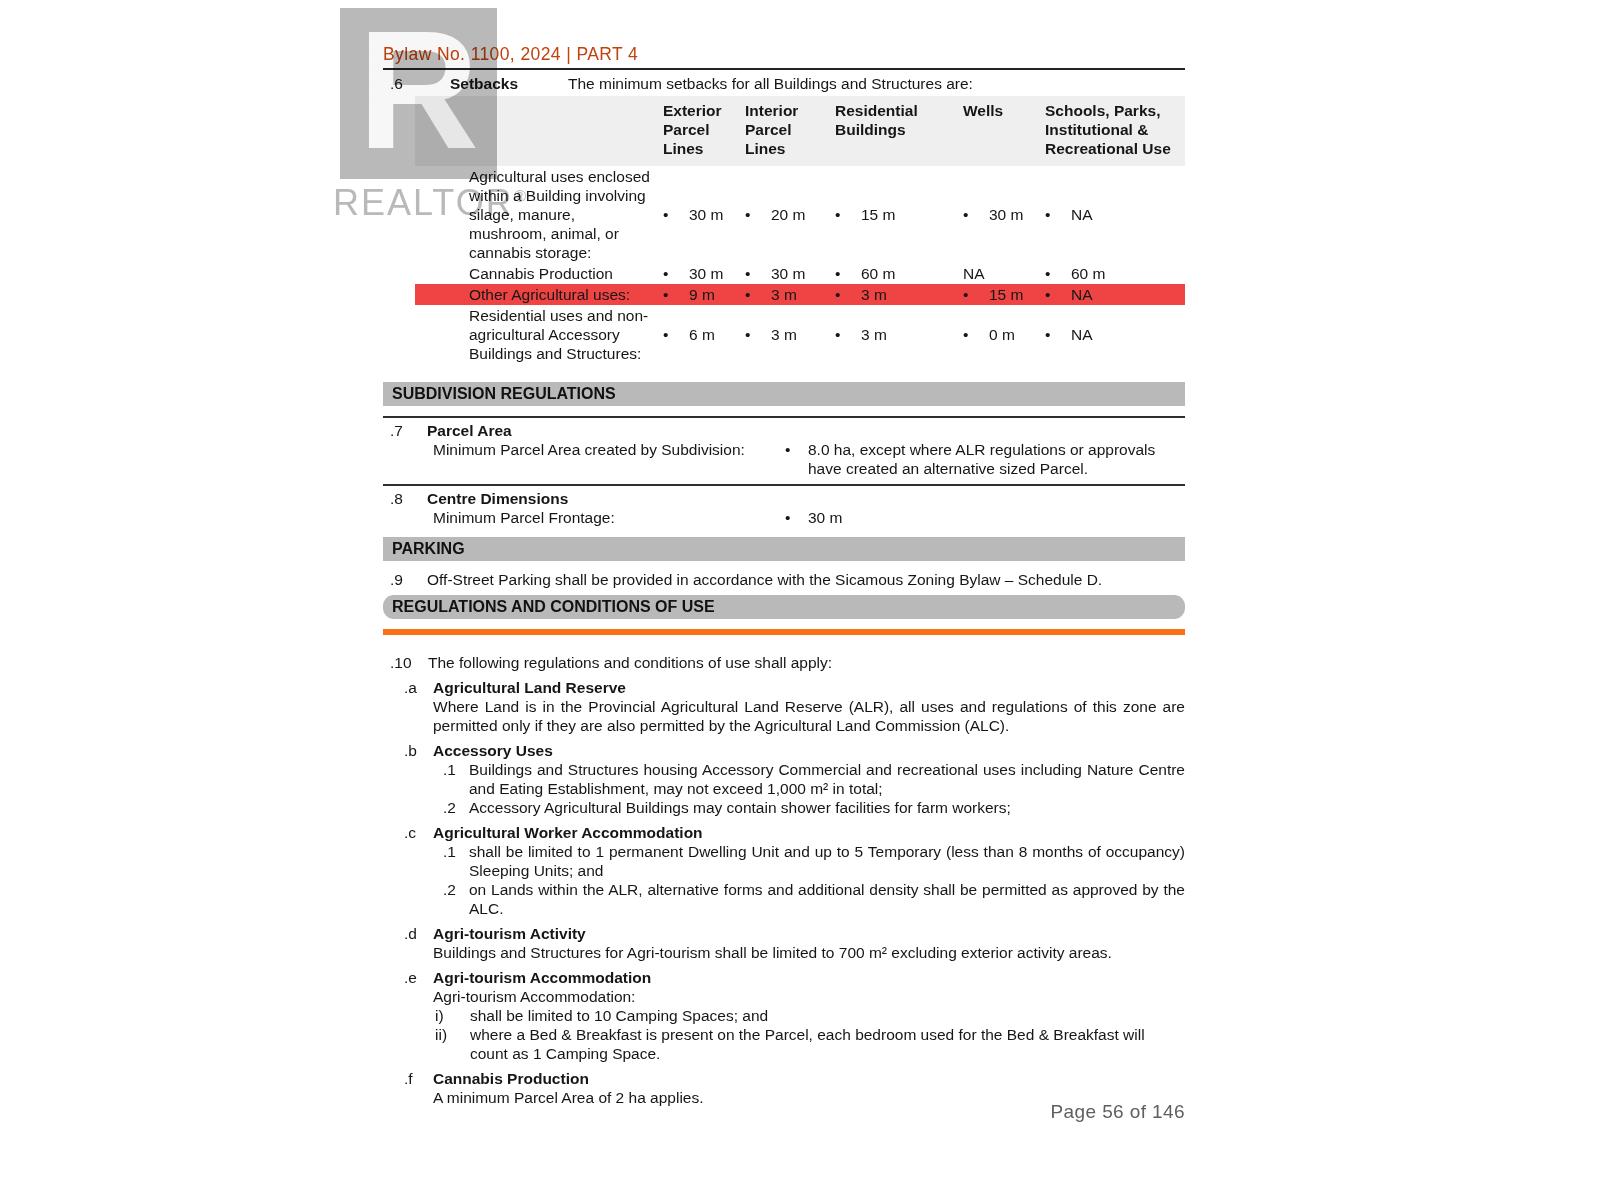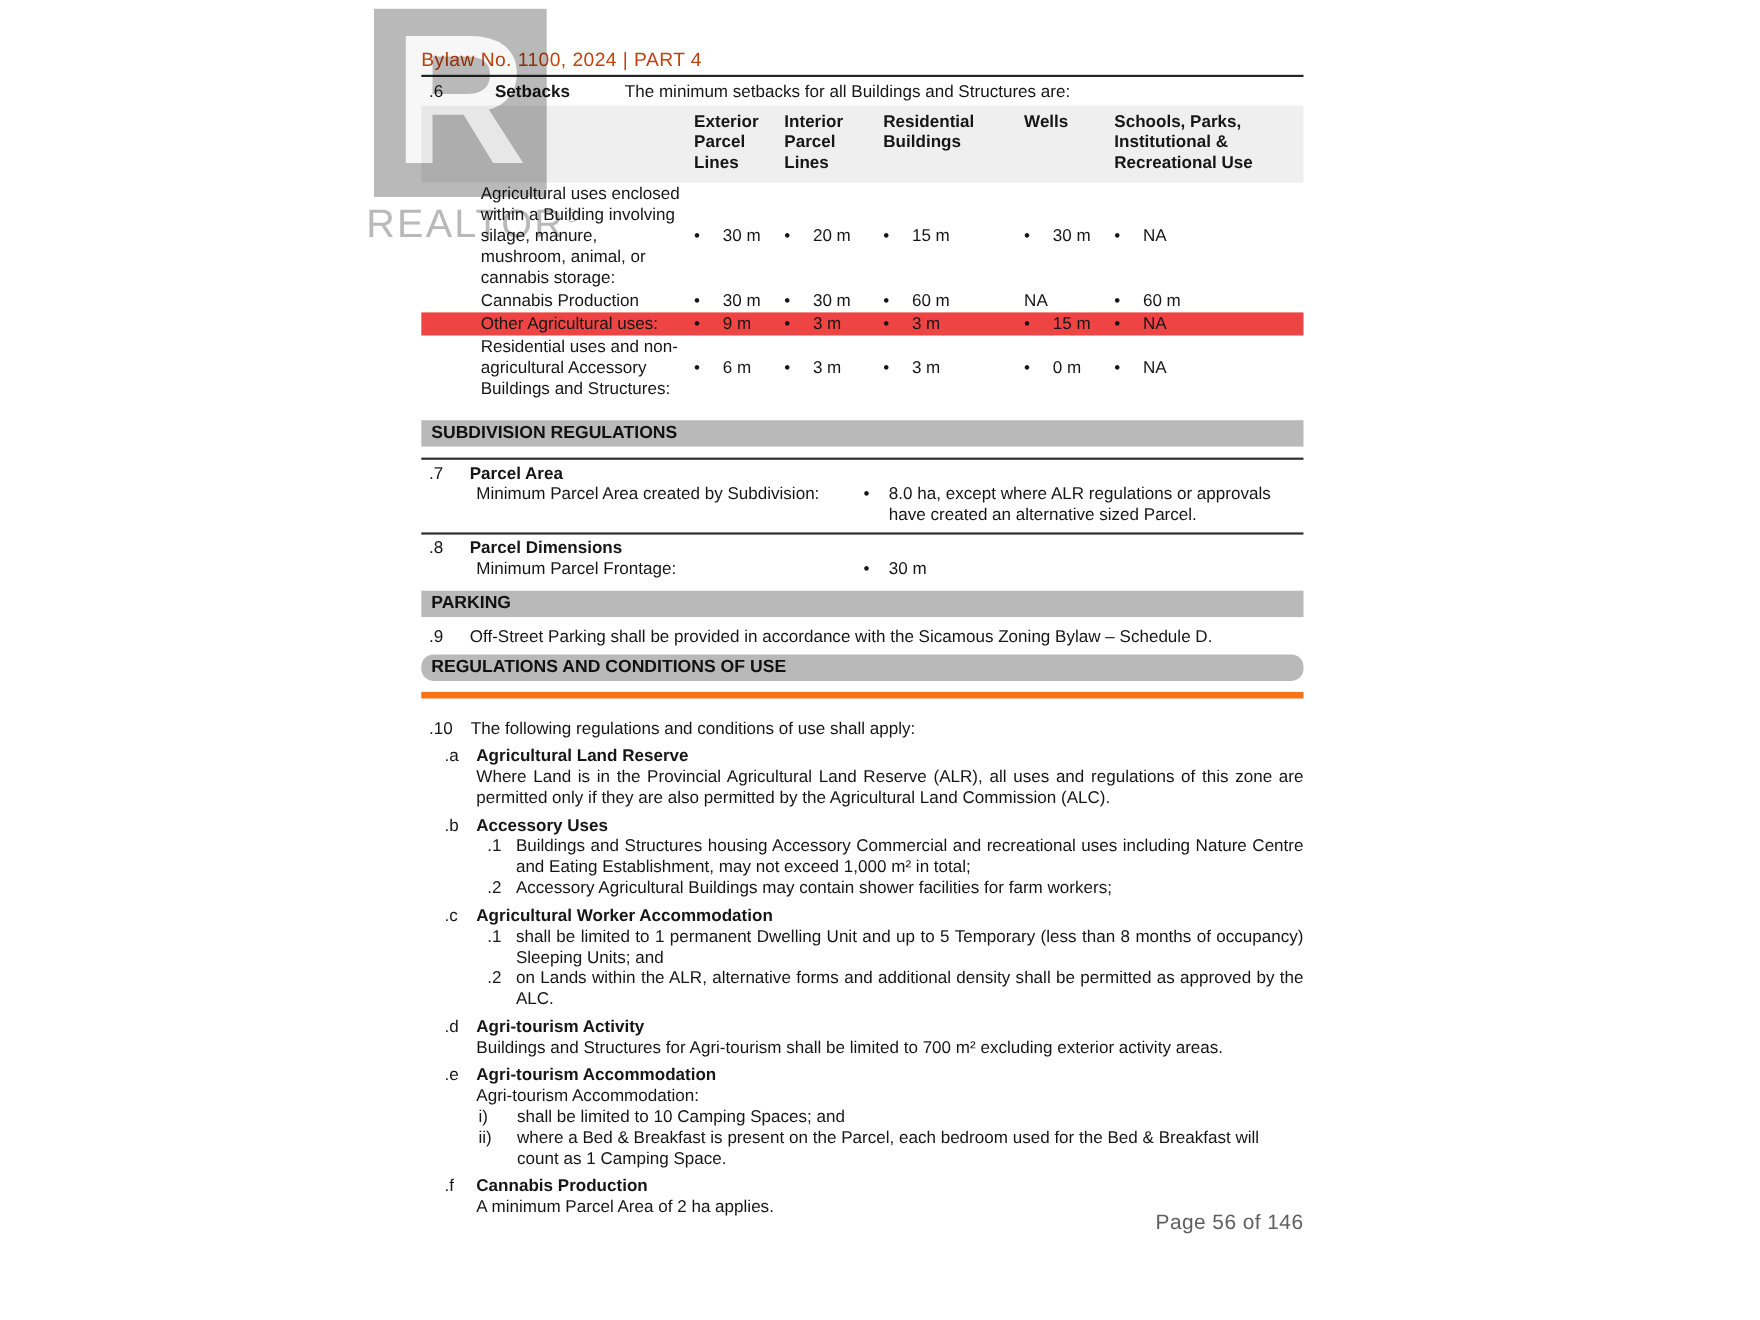--- a/index.html
+++ b/index.html
@@ -23,21 +23,21 @@
 
   .doc-header { color:#c2410c; font-size:17.5px; letter-spacing:0.4px; margin-bottom:4px; }
   .rule-top { border-top:2px solid #242424; }
 
   .setbacks-line { display:flex; padding:4px 0 3px 0;gap:20px; }
   .sb-num { width:47px; padding-left:7px; box-sizing:border-box; }
   .sb-title { width:98px; font-weight:bold; }
   .sb-intro { flex:1; }
 
   
-  .t-head, .t-row { display:grid; grid-template-columns:240px 82px 90px 128px 82px 180px; }
+  .t-head, .t-row { display:grid; grid-template-columns:240px 82px 90px 128px 82px 180px;margin-left:32px; }
   .t-head { background:#efefef; font-weight:bold; padding:5px 0 8px 0; }
   .t-head .t-cell { padding-left:8px; }
   .t-row { padding:1px 0; }
   .t-row.shaded { background:#ef4444; }
   .t-label { padding-left:54px; box-sizing:border-box; }
   .t-val { display:flex; align-items:center; padding-left:8px; box-sizing:border-box; }
   .t-bullet { display:inline-block; width:10px; }
   .t-value { margin-left:16px; }
   .t-val.nobullet .t-value { margin-left:0; }
 
@@ -217,21 +217,21 @@
           </div>
           <div class="sub-line">
             <span class="sub-label">Minimum Parcel Area created by Subdivision:</span>
             <span class="sub-bullet">•</span>
             <span class="sub-value">8.0 ha, except where ALR regulations or approvals have created an alternative sized Parcel.</span>
           </div>
         </div>
         <div class="sub-item">
           <div class="sub-head">
             <span class="sub-num">.8</span>
-            <span class="sub-title">Parcel Dimensions</span>
+            <span class="sub-title">Centre Dimensions</span>
           </div>
           <div class="sub-line">
             <span class="sub-label">Minimum Parcel Frontage:</span>
             <span class="sub-bullet">•</span>
             <span class="sub-value">30 m</span>
           </div>
         </div>
       </div>
 
     <div class="bar bar-parking">PARKING</div>

